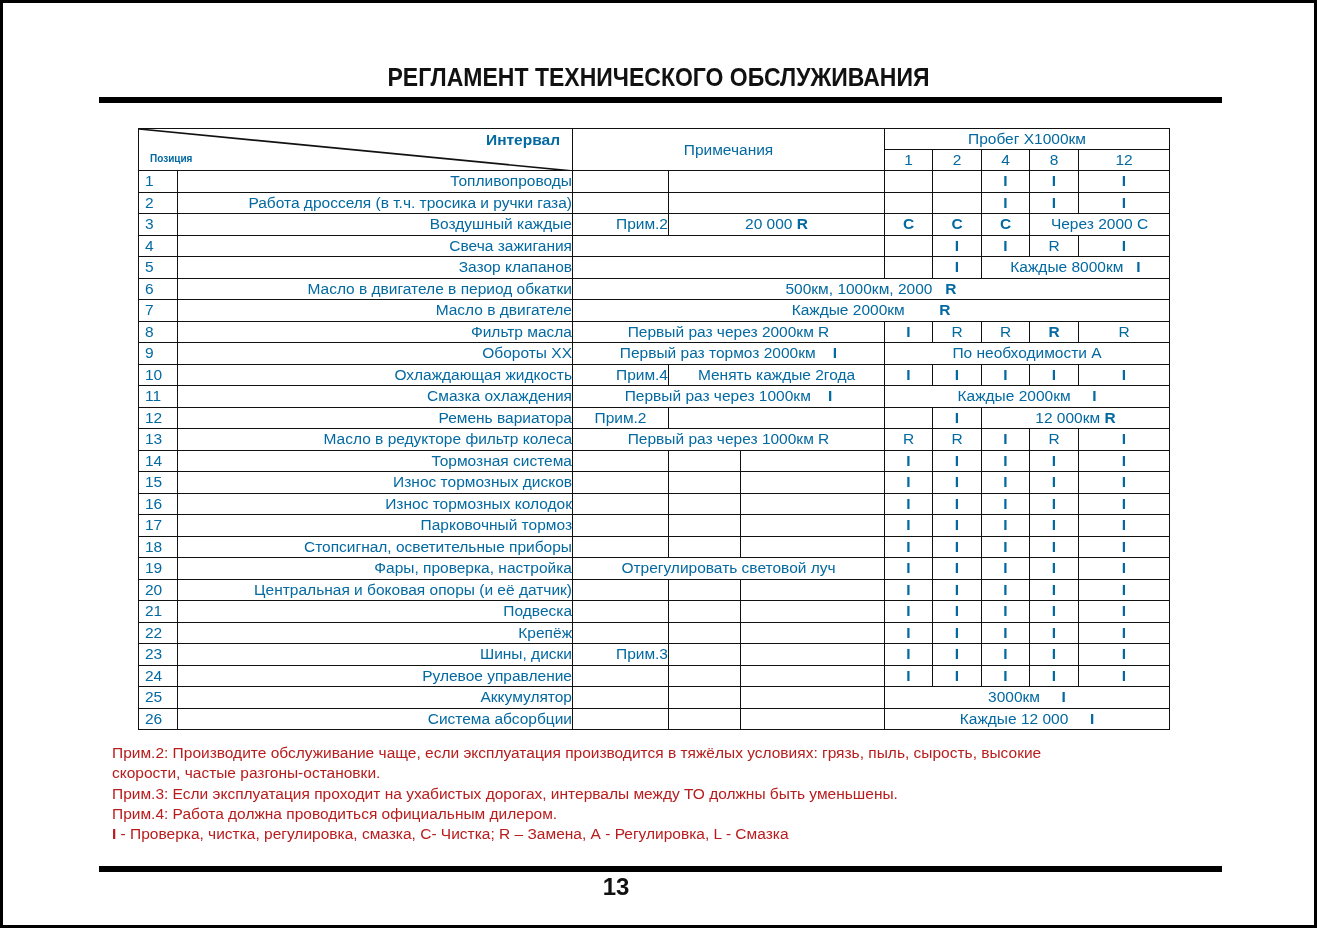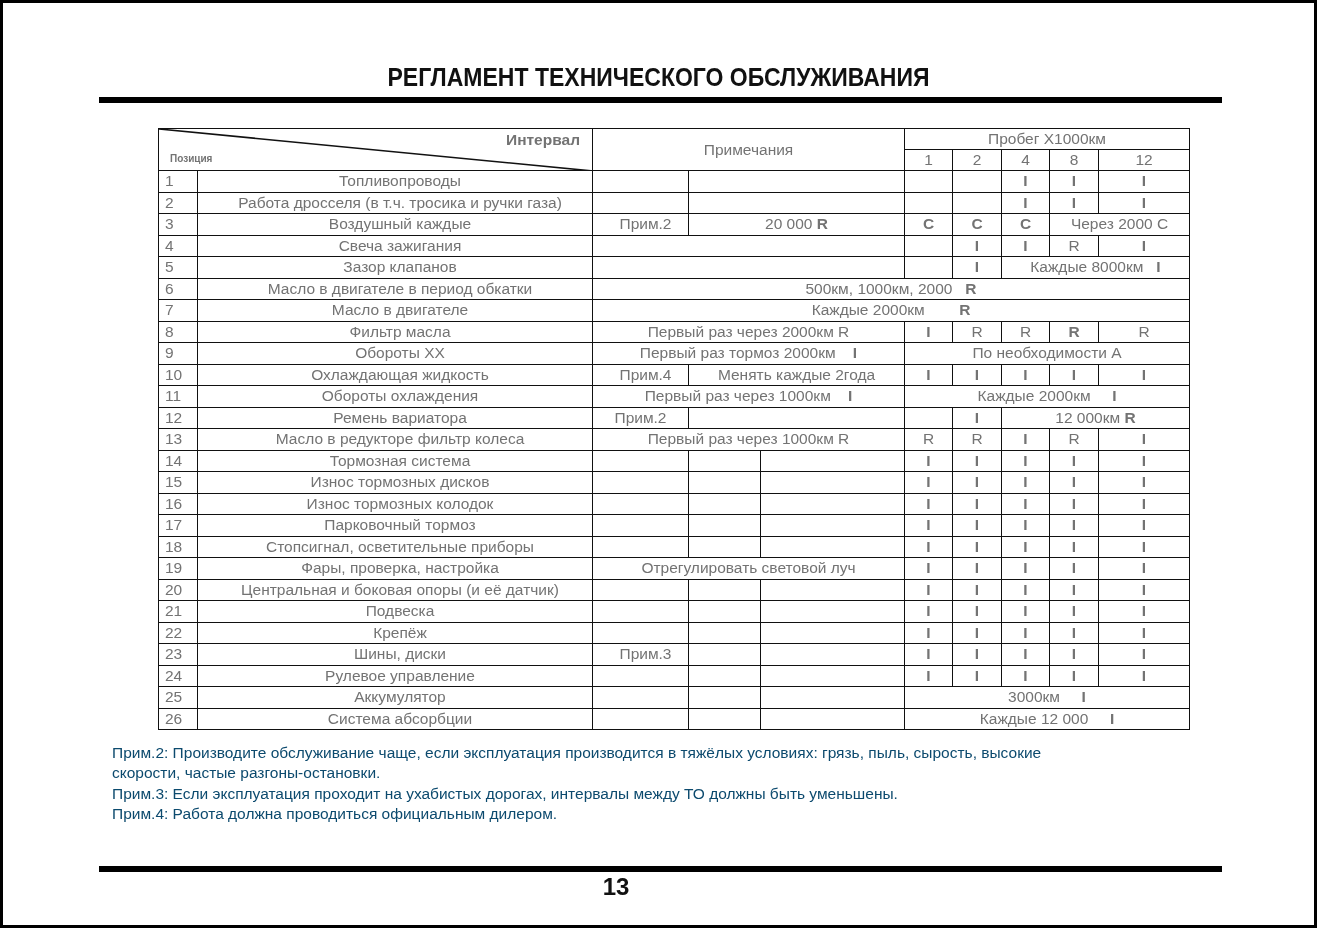--- a/index.html
+++ b/index.html
@@ -17,39 +17,39 @@
     letter-spacing: 0px; transform: scaleX(0.92); transform-origin: center;
   }
   .rule { position: absolute; left: 99px; width: 1123px; height: 6px; background: #000; }
   .rule.top { top: 97px; }
   .rule.bottom { top: 866px; }
   .pagenum {
     position: absolute; left: 0; width: 1232px; top: 873px; text-align: center;
     font-weight: bold; font-size: 24px;
   }
   table.reg {
-    position: absolute; left: 158px; top: 128px; border-collapse: collapse; table-layout: fixed;
-    font-size: 15.5px; color: #737373;
+    position: absolute; left: 138px; top: 128px; border-collapse: collapse; table-layout: fixed;
+    font-size: 15.5px; color: #0369a1;
   }
   table.reg td {
     border: 1px solid #111; padding: 0; height: 20.5px; line-height: 20px; white-space: nowrap; overflow: hidden;
   }
   table.reg tr.hdr1 td { height: 20px; }
   table.reg tr.hdr2 td { height: 20px; }
   .c { text-align: center; }
-  .l { text-align: center; padding-left: 10px !important; }
+  .l { text-align: right; padding-left: 10px !important; }
   .num { text-align: left; padding-left: 6px !important; }
   .b { font-weight: bold; }
   td.diag { position: relative; }
   td.diag svg { position: absolute; left: 0; top: 0; }
   .diag .interval { position: absolute; right: 12px; top: 1px; font-weight: bold; font-size: 15.5px; }
   .diag .position { position: absolute; left: 11px; bottom: 1px; font-weight: bold; font-size: 10px; }
   .mark { font-weight: bold; }
   .notes {
-    position: absolute; left: 112px; top: 743px; font-size: 15.5px; line-height: 20.3px; color: #0c4a6e; width: 1100px;
+    position: absolute; left: 112px; top: 743px; font-size: 15.5px; line-height: 20.3px; color: #b91c1c; width: 1100px;
   }
   .notes div { white-space: nowrap; }
 </style>
 </head>
 <body>
 
 <div class="frame"></div>
 
 <div class="title">РЕГЛАМЕНТ ТЕХНИЧЕСКОГО ОБСЛУЖИВАНИЯ</div>
 <div class="rule top"></div>
@@ -179,21 +179,21 @@
       <td colspan="2" class="c">Менять каждые  2года</td>
       <td class="c mark">I</td>
       <td class="c mark">I</td>
       <td class="c mark">I</td>
       <td class="c mark">I</td>
       <td class="c mark">I</td>
     </tr>
 
     <tr>
       <td class="num">11</td>
-      <td class="l">Обороты охлаждения</td>
+      <td class="l">Смазка охлаждения</td>
       <td colspan="3" class="c"><span>Первый раз через 1000км</span>&nbsp;&nbsp;&nbsp;&nbsp;<span class="b">I</span></td>
       <td colspan="5" class="c"><span>Каждые 2000км</span>&nbsp;&nbsp;&nbsp;&nbsp;&nbsp;<span class="b">I</span></td>
     </tr>
 
     <tr>
       <td class="num">12</td>
       <td class="l">Ремень вариатора</td>
       <td class="c">Прим.2</td>
       <td colspan="2"></td>
       <td class="c mark"></td>
@@ -358,16 +358,17 @@
         <td colspan="5" class="c"><span>Каждые 12 000</span>&nbsp;&nbsp;&nbsp;&nbsp;&nbsp;<span class="b">I</span></td>
       </tr>
     </tbody>
 </table>
 
 <div class="notes">
   <div>Прим.2: Производите обслуживание чаще, если эксплуатация производится в тяжёлых условиях: грязь, пыль, сырость, высокие</div>
   <div>скорости, частые разгоны-остановки.</div>
   <div>Прим.3: Если эксплуатация проходит на ухабистых дорогах, интервалы между ТО должны быть уменьшены.</div>
   <div>Прим.4: Работа должна проводиться официальным дилером.</div>
+  <div><span class="b">I</span><span> - Проверка, чистка, регулировка, смазка, С- Чистка; R – Замена, А - Регулировка, L - Смазка</span></div>
 </div>
 
 <div class="rule bottom"></div>
 <div class="pagenum">13</div>
 
 </body></html>

